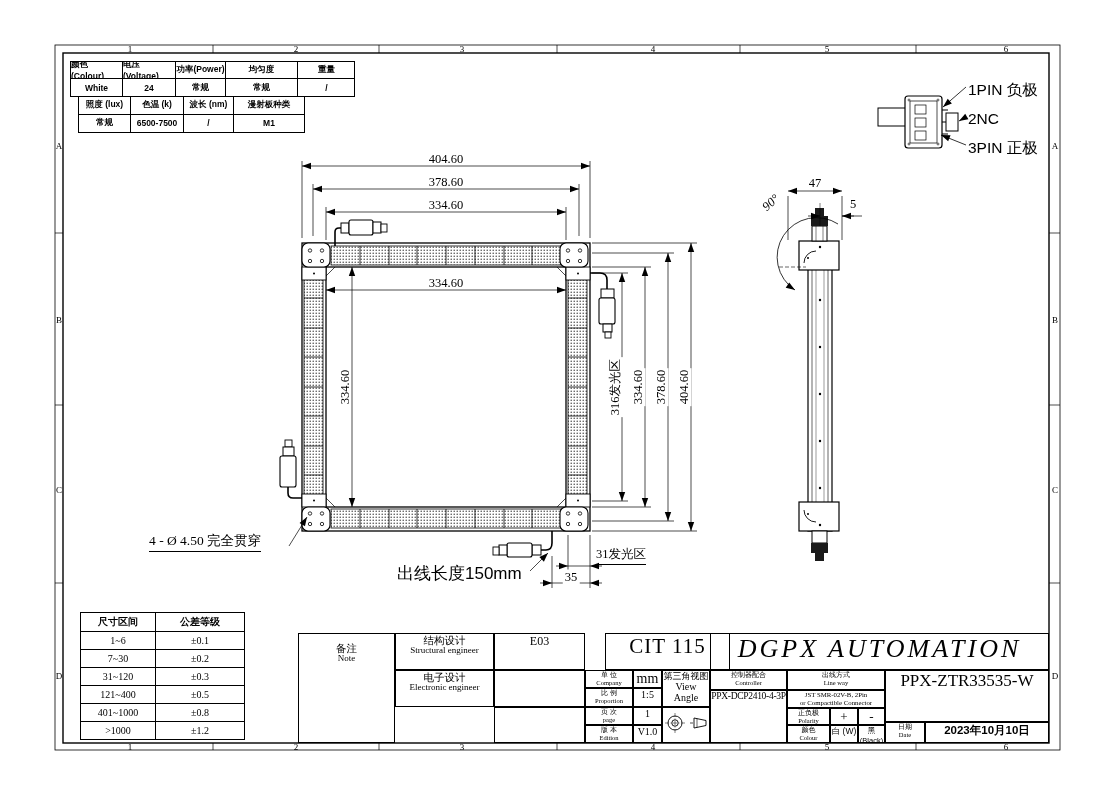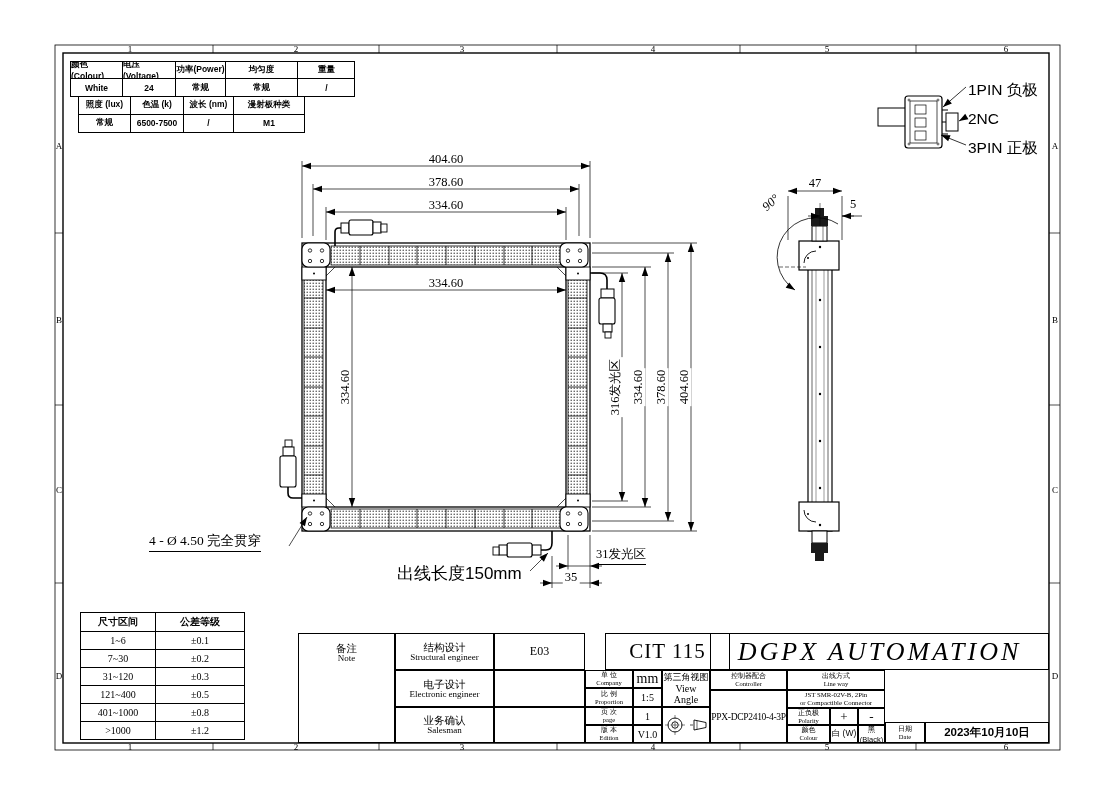--- a/index.html
+++ b/index.html
@@ -20,21 +20,21 @@
            font:600 8.5px "Liberation Sans",sans-serif;}
   .gridtbl .c{border-right:0.8px solid #000;border-bottom:0.8px solid #000;
            display:flex;align-items:center;justify-content:center;overflow:hidden;box-sizing:border-box;}
   .gridtbl .c.last{border-right:none;}
   .gridtbl .c.bot{border-bottom:none;}
   
   #toltbl{font:10px "Liberation Serif",serif;}
   #toltbl .hd{font:bold 10px "Liberation Sans",sans-serif;}
   
   .tb{position:absolute;box-sizing:border-box;border:0.8px solid #000;
-      display:flex;flex-direction:column;align-items:center;justify-content:center;
+      display:flex;flex-direction:column;align-items:center;justify-content:flex-start;
       overflow:hidden;text-align:center;}
   .tb .cn{font:10.5px "Liberation Sans",sans-serif;line-height:1.15;}
   .tb .en{font:9px "Liberation Serif",serif;line-height:1.1;}
   .tb .cn.sm{font-size:7px;}
   .tb .en.sm{font-size:6.5px;}
   .tb.val{font:12px "Liberation Serif",serif;}
   .tb.big{font:21px "Liberation Serif",serif;letter-spacing:1px;margin-left:20px;}
   .tb.brand{font:italic 26px "Liberation Serif",serif;letter-spacing:3px;}
   .tb.part{font:17px "Liberation Serif",serif;}
   .tb.ctrl{font:9.5px "Liberation Serif",serif;letter-spacing:-0.3px;}
@@ -328,24 +328,20 @@
 <div class="tb" style="left:395px;top:633px;width:99px;height:37px">
   <div class="cn">结构设计</div>
   <div class="en">Structural engineer</div>
 </div>
 <div class="tb val" style="left:494px;top:633px;width:91px;height:37px">E03</div>
 <div class="tb" style="left:395px;top:670px;width:99px;height:37px">
   <div class="cn">电子设计</div>
   <div class="en">Electronic engineer</div>
 </div>
 <div class="tb val" style="left:494px;top:670px;width:91px;height:37px"></div>
-<div class="tb" style="left:395px;top:707px;width:99px;height:36px">
-  <div class="cn">业务确认</div>
-  <div class="en">Salesman</div>
-</div>
 <div class="tb val" style="left:494px;top:707px;width:91px;height:36px"></div>
 
 <div class="tb big" style="left:585px;top:633px;width:125px;height:37px">CIT 115</div>
 
 <div class="tb" style="left:585px;top:670px;width:48px;height:18px">
   <div class="cn sm">单 位</div>
   <div class="en sm">Company</div>
 </div>
 <div class="tb val" style="left:633px;top:670px;width:29px;height:18px;font-size:14px">mm</div>
 <div class="tb" style="left:585px;top:688px;width:48px;height:19px">
@@ -403,19 +399,20 @@
 </div>
 <div class="tb val" style="left:830px;top:708px;width:28px;height:17px;font-size:13px">+</div>
 <div class="tb val" style="left:858px;top:708px;width:27px;height:17px;font-size:13px">-</div>
 <div class="tb" style="left:787px;top:725px;width:43px;height:18px">
   <div class="cn sm">颜色</div>
   <div class="en sm">Colour</div>
 </div>
 <div class="tb" style="left:830px;top:725px;width:28px;height:18px;font-size:8.5px;font-family:'Liberation Sans',sans-serif">白 (W)</div>
 <div class="tb" style="left:858px;top:725px;width:27px;height:18px;font-size:7.5px;font-family:'Liberation Sans',sans-serif">黑(Black)</div>
 
+<div class="tb part" style="left:885px;top:670px;width:164px;height:52px">PPX-ZTR33535-W</div>
 <div class="tb" style="left:885px;top:722px;width:40px;height:21px">
   <div class="cn sm">日期</div>
   <div class="en sm">Date</div>
 </div>
 <div class="tb date" style="left:925px;top:722px;width:124px;height:21px">2023年10月10日</div>
 
 </div>
 
 </body></html>

